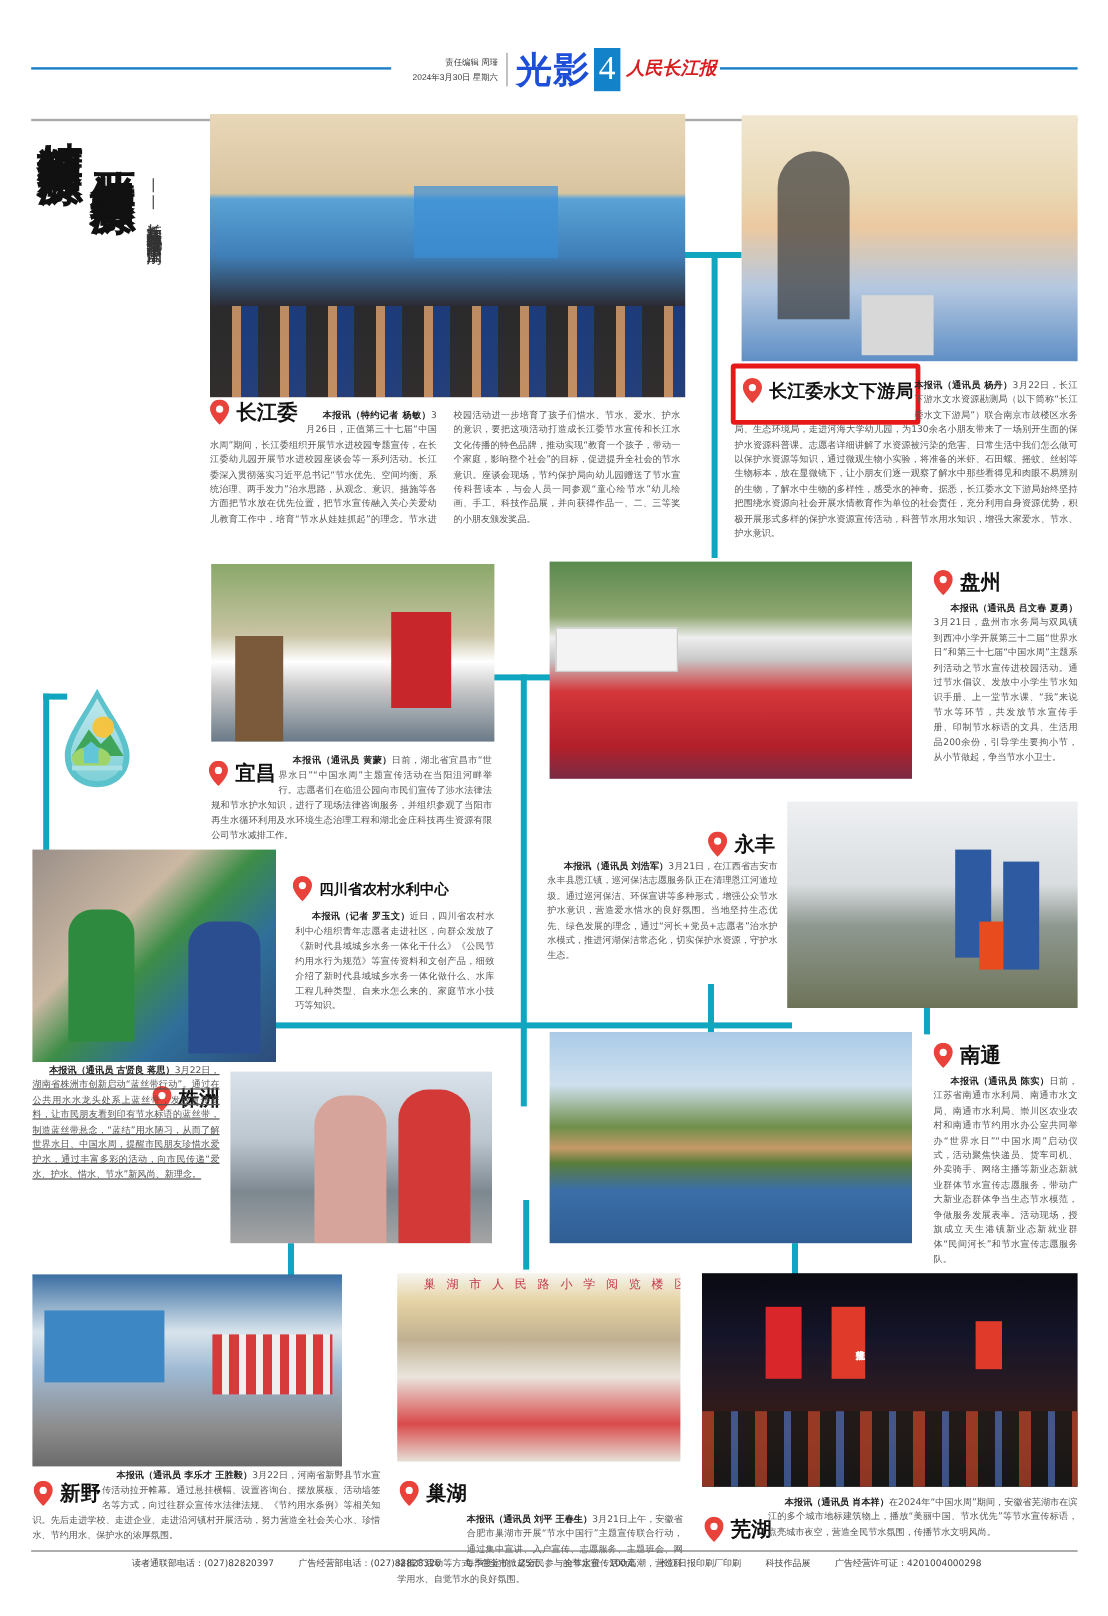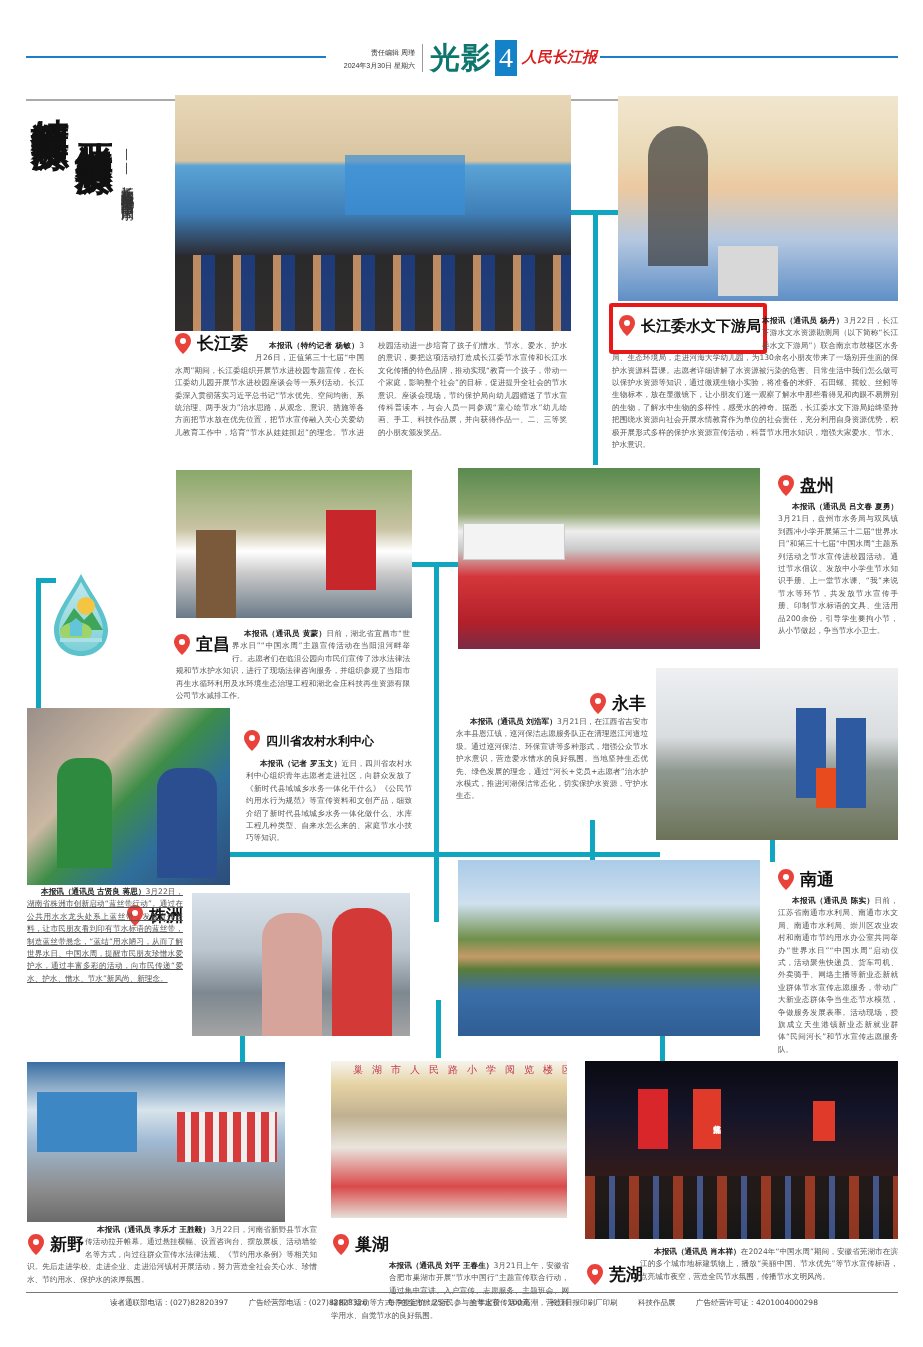--- a/index.html
+++ b/index.html
@@ -1,21 +1,21 @@
 <!DOCTYPE html>
 <html><head>
 <meta charset="utf-8">
 <style>
   html,body{margin:0;padding:0;background:#fff;}
   body{width:923px;height:1347px;position:relative;overflow:hidden;font-family:"DejaVu Serif","Liberation Serif",serif;color:#333;}
   .abs{position:absolute;}
   .hline{position:absolute;height:2px;background:#1a7fc8;}
   .rule{position:absolute;left:26px;width:872px;height:2px;background:#aaa;}
   .editor{font-size:7px;color:#333;text-align:right;line-height:13px;font-family:Liberation Sans, sans-serif;}
-  .section{font-size:30px;font-weight:bold;color:#0f766e;font-family:"DejaVu Serif",serif;letter-spacing:1px;}
+  .section{font-size:30px;font-weight:bold;color:#1d4ed8;font-family:"DejaVu Serif",serif;letter-spacing:1px;}
   .pagenum{background:#1382c9;color:#fff;font-size:28px;text-align:center;line-height:36px;width:22px;height:36px;font-family:"Liberation Serif",serif;}
   .brand{color:#d81e1e;font-size:15px;font-style:italic;font-weight:bold;font-family:"DejaVu Serif",serif;}
   .vtitle{writing-mode:vertical-rl;font-size:38px;font-weight:900;color:#111;line-height:44px;letter-spacing:2px;font-family:"DejaVu Serif",serif;}
   .vsub{writing-mode:vertical-rl;font-size:13px;color:#333;letter-spacing:1px;font-family:"DejaVu Sans",sans-serif;}
   .conn{position:absolute;background:#10a6bf;}
   .photo{position:absolute;overflow:hidden;}
   .loc{position:absolute;display:flex;align-items:center;gap:6px;}
   .pin{width:16px;height:22px;position:relative;}
   .pin svg{display:block}
   .locname{font-size:17px;font-weight:bold;color:#111;white-space:nowrap;font-family:"DejaVu Serif",serif;}

